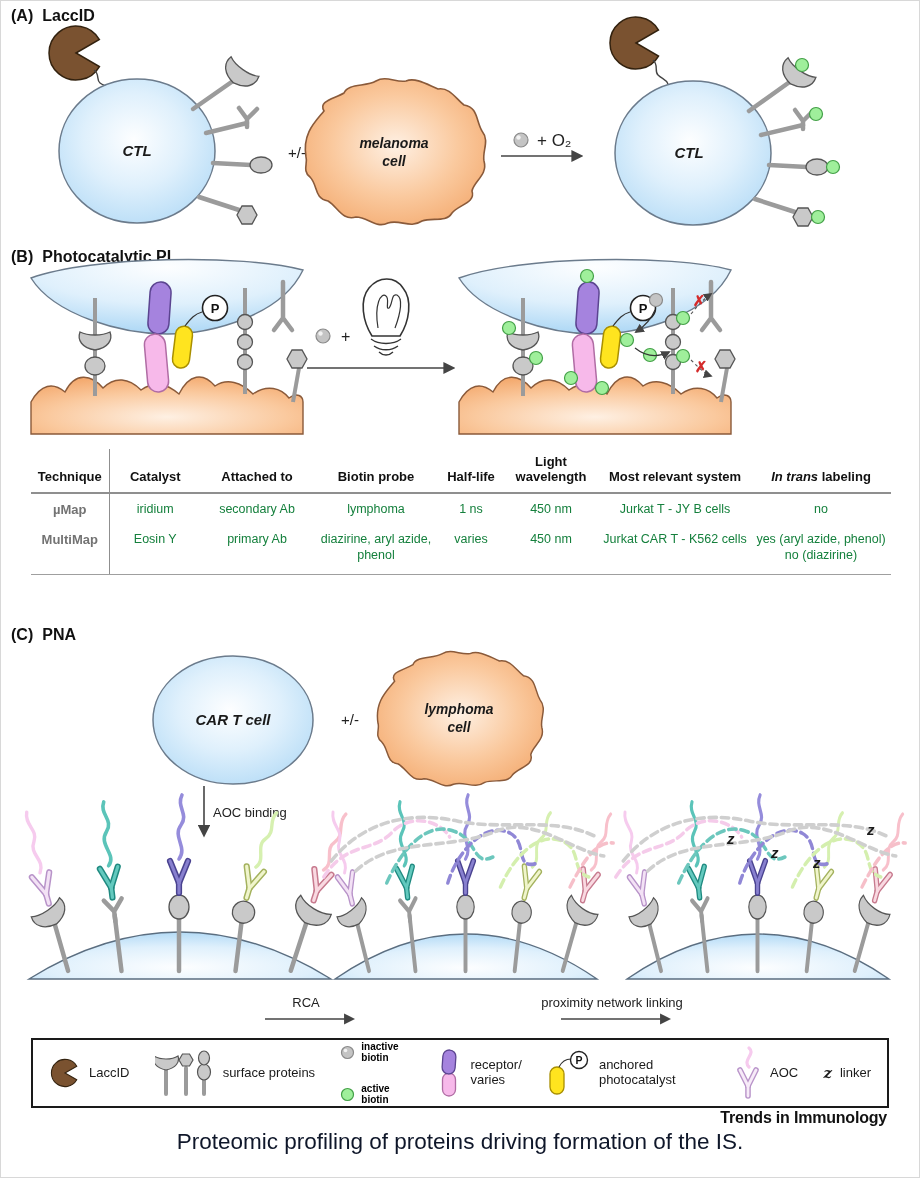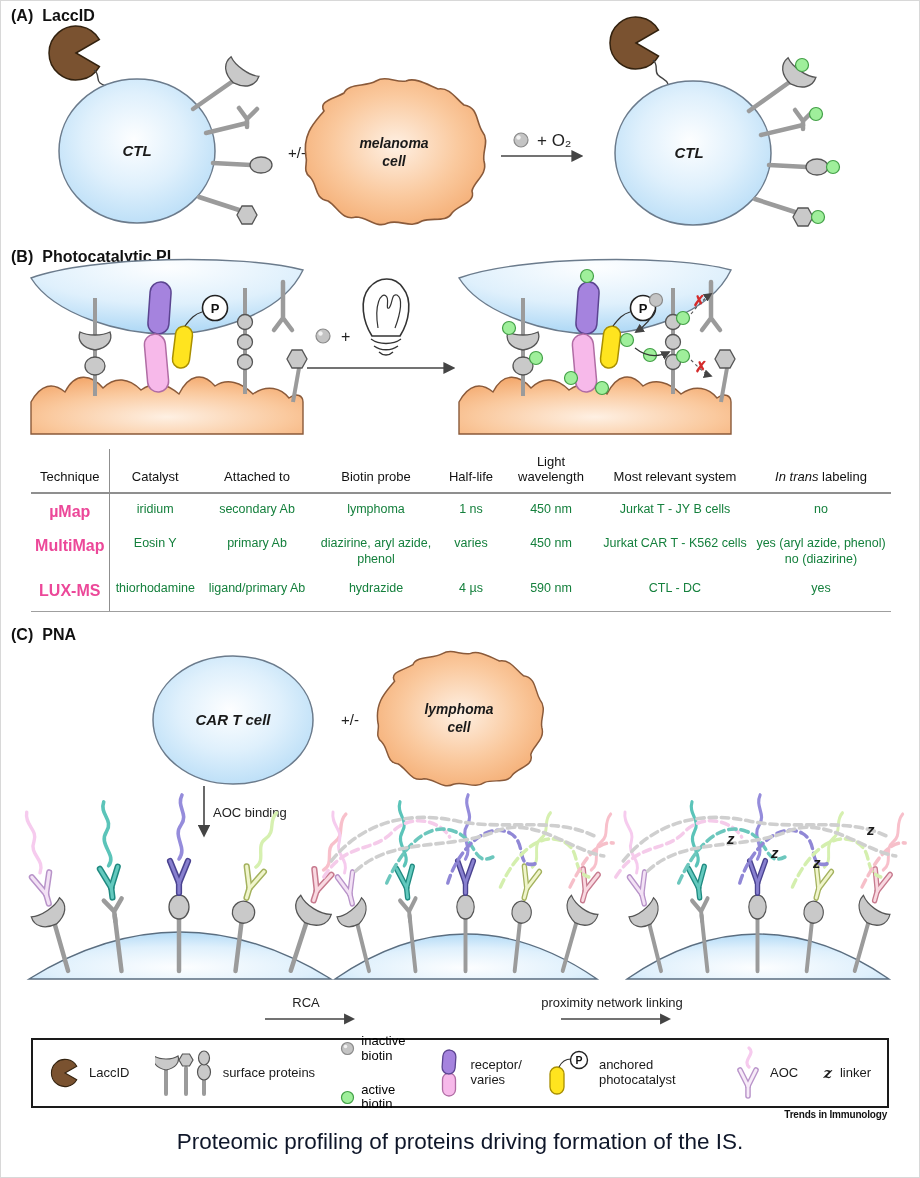--- a/index.html
+++ b/index.html
@@ -6,34 +6,34 @@
   .page{position:relative;width:920px;height:1178px;background:#fff;border:1px solid #d8d8d8;box-sizing:border-box;
         font-family:"Liberation Sans",sans-serif;overflow:hidden;}
   .abs{position:absolute;}
   .panel-label{position:absolute;font-size:16px;font-weight:bold;color:#111;display:flex;gap:9px;}
   svg{display:block;}
   svg text{font-family:"Liberation Sans",sans-serif;}
   .cell-label{font-style:italic;font-weight:bold;font-size:15px;fill:#1a1a1a;}
   .small-note{font-size:13px;fill:#222;}
   
   table.tech{position:absolute;left:30px;top:448px;width:860px;border-collapse:collapse;table-layout:fixed;}
-  table.tech th{font-size:13px;font-weight:normal;color:#111;padding:5px 2px 8px;border-bottom:2px solid #8f8f8f;vertical-align:bottom;}
+  table.tech th{font-size:13px;font-weight:bold;color:#111;padding:5px 2px 8px;border-bottom:2px solid #8f8f8f;vertical-align:bottom;}
   table.tech td{font-size:12.5px;color:#15803d;text-align:center;padding:8px 2px 6px;vertical-align:top;line-height:1.25;}
   table.tech th:first-child,table.tech td:first-child{border-right:1.5px solid #8f8f8f;}
-  table.tech td.tech-name{font-weight:bold;color:#ec4899;font-size:16px;}
+  table.tech td.tech-name{font-weight:bold;color:#737373;font-size:13px;}
   table.tech tr:last-child td{border-bottom:1.5px solid #9f9f9f;padding-bottom:10px;}
   table.tech th em{font-style:italic;text-align:center;}
   
   .legend{position:absolute;left:30px;top:1037px;width:858px;height:70px;border:2.5px solid #1a1a1a;background:#fff;
           display:flex;align-items:center;justify-content:space-between;padding:0 16px;box-sizing:border-box;}
   .leg-item{display:flex;align-items:center;gap:8px;font-size:13px;color:#1a1a1a;}
   .leg-text{line-height:1.15;}
-  .biotin-grid{display:grid;grid-template-columns:16px 50px;gap:19px 5px;align-items:center;font-size:13px;line-height:1.05;}
+  .biotin-grid{display:grid;grid-template-columns:16px 50px;gap:19px 5px;align-items:center;font-size:10px;line-height:1.05;font-weight:bold;}
   .zglyph{font-family:"DejaVu Serif",serif;font-style:italic;font-weight:bold;font-size:15px;}
-  .journal{position:absolute;right:32px;top:1108px;font-size:10px;font-weight:bold;color:#111;letter-spacing:-0.2px;}
+  .journal{position:absolute;right:32px;top:1108px;font-size:16px;font-weight:bold;color:#111;letter-spacing:-0.2px;}
   .caption{position:absolute;left:0;top:1128px;width:100%;text-align:center;font-size:22.5px;color:#0f172a;}
 </style>
 </head>
 <body>
 
 <div class="page">
 
   <div class="panel-label" style="left:10px;top:6px;">
     <span>(A)</span>
     <span>LaccID</span>
@@ -240,30 +240,20 @@
       <tr>
         <td class="tech-name">MultiMap</td>
         <td>Eosin Y</td>
         <td>primary Ab</td>
         <td>diazirine, aryl azide, phenol</td>
         <td>varies</td>
         <td>450 nm</td>
         <td>Jurkat CAR T - K562 cells</td>
         <td>yes (aryl azide, phenol) no (diazirine)</td>
       </tr>
-      <tr>
-        <td class="tech-name">LUX-MS</td>
-        <td>thiorhodamine</td>
-        <td>ligand/primary Ab</td>
-        <td>hydrazide</td>
-        <td>4 µs</td>
-        <td>590 nm</td>
-        <td>CTL - DC</td>
-        <td>yes</td>
-      </tr>
     </tbody>
   </table>
 
   <div class="panel-label" style="left:10px;top:625px;">
     <span>(C)</span>
     <span>PNA</span>
   </div>
 
   <svg class="abs" style="left:0;top:622px;" width="920" height="415" viewBox="0 0 920 415">
     <defs>

